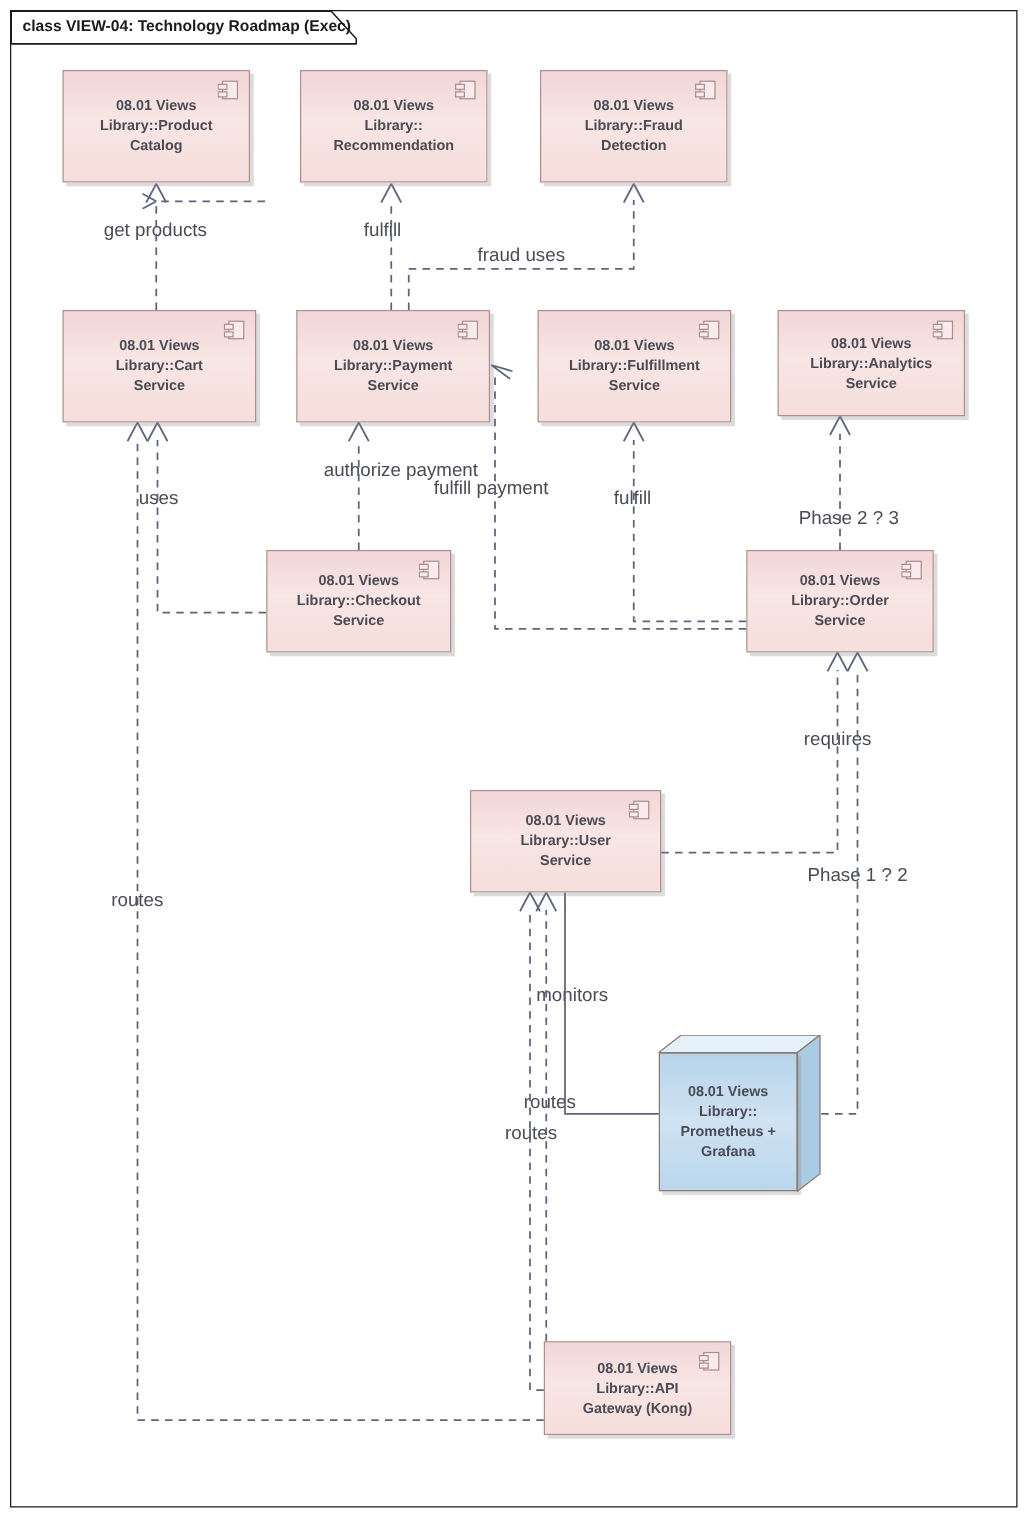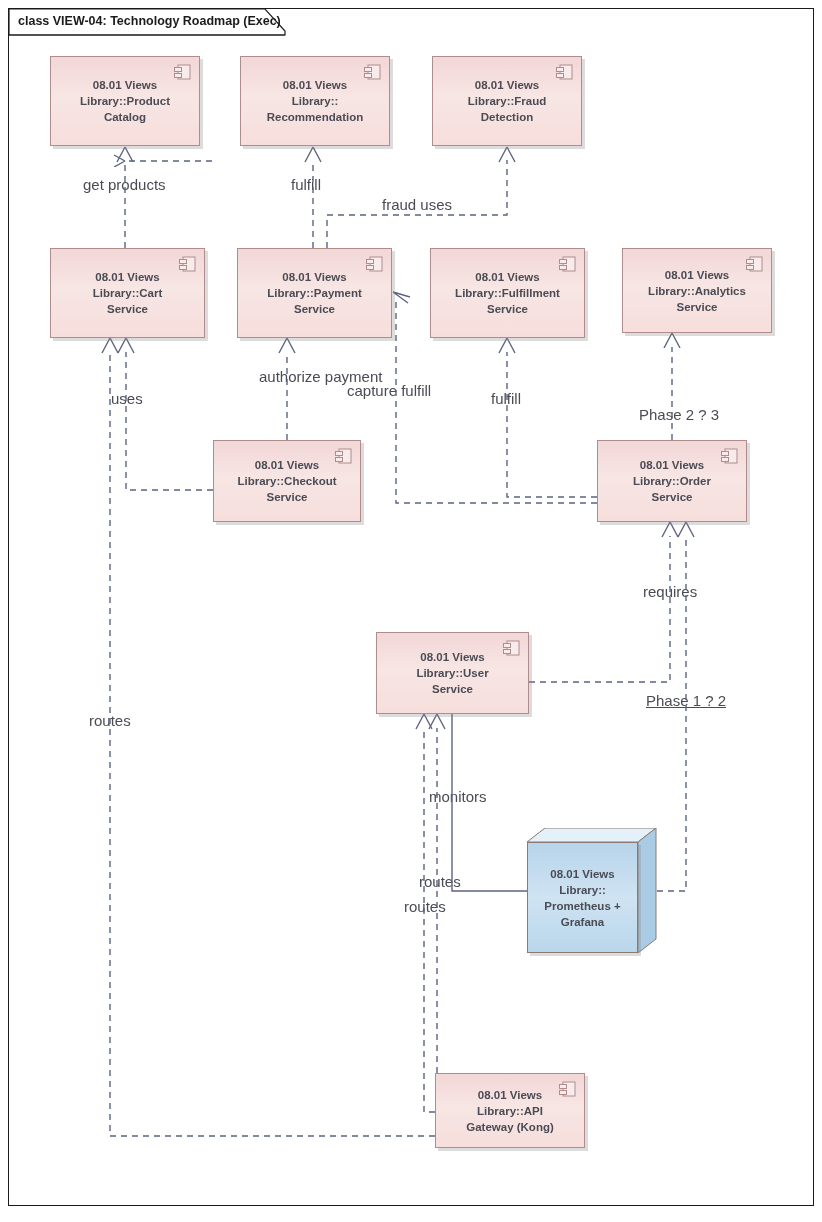--- a/index.html
+++ b/index.html
@@ -136,25 +136,25 @@
       <path class="hollow" d="M 424 714 L 416 729 M 424 714 L 432 729"></path>
     </g>
   </svg>
 
   <div class="edge-label" style="left:83px;top:178px;">get products</div>
   <div class="edge-label" style="left:291px;top:178px;">fulfill</div>
   <div class="edge-label" style="left:382px;top:198px;">fraud uses</div>
   <div class="edge-label" style="left:111px;top:392px;">uses</div>
   <div class="edge-label" style="left:89px;top:714px;">routes</div>
   <div class="edge-label" style="left:259px;top:370px;">authorize payment</div>
-  <div class="edge-label" style="left:347px;top:384px;">capture fulfill</div>
+  <div class="edge-label" style="left:347px;top:384px;">fulfill payment</div>
   <div class="edge-label" style="left:491px;top:392px;">fulfill</div>
   <div class="edge-label" style="left:639px;top:370px;margin-top:38px;">Phase 2 ? 3</div>
   <div class="edge-label" style="left:643px;top:585px;">requires</div>
-  <div class="edge-label" style="left:646px;top:694px;text-decoration:underline;">Phase 1 ? 2</div>
+  <div class="edge-label" style="left:646px;top:694px;">Phase 1 ? 2</div>
   <div class="edge-label" style="left:429px;top:790px;">monitors</div>
   <div class="edge-label" style="left:419px;top:875px;">routes</div>
   <div class="edge-label" style="left:404px;top:900px;">routes</div>
 
   <div class="node" style="left:50px;top:56px;width:150px;height:90px;z-index:5;">
     <div class="node-label">08.01 Views
 Library::Product
 Catalog</div>
     <svg class="comp-icon" viewBox="0 0 17 16">
       <rect x="4" y="1" width="12" height="14" fill="#f7eceb" stroke="#b08c8c" stroke-width="1"></rect>

